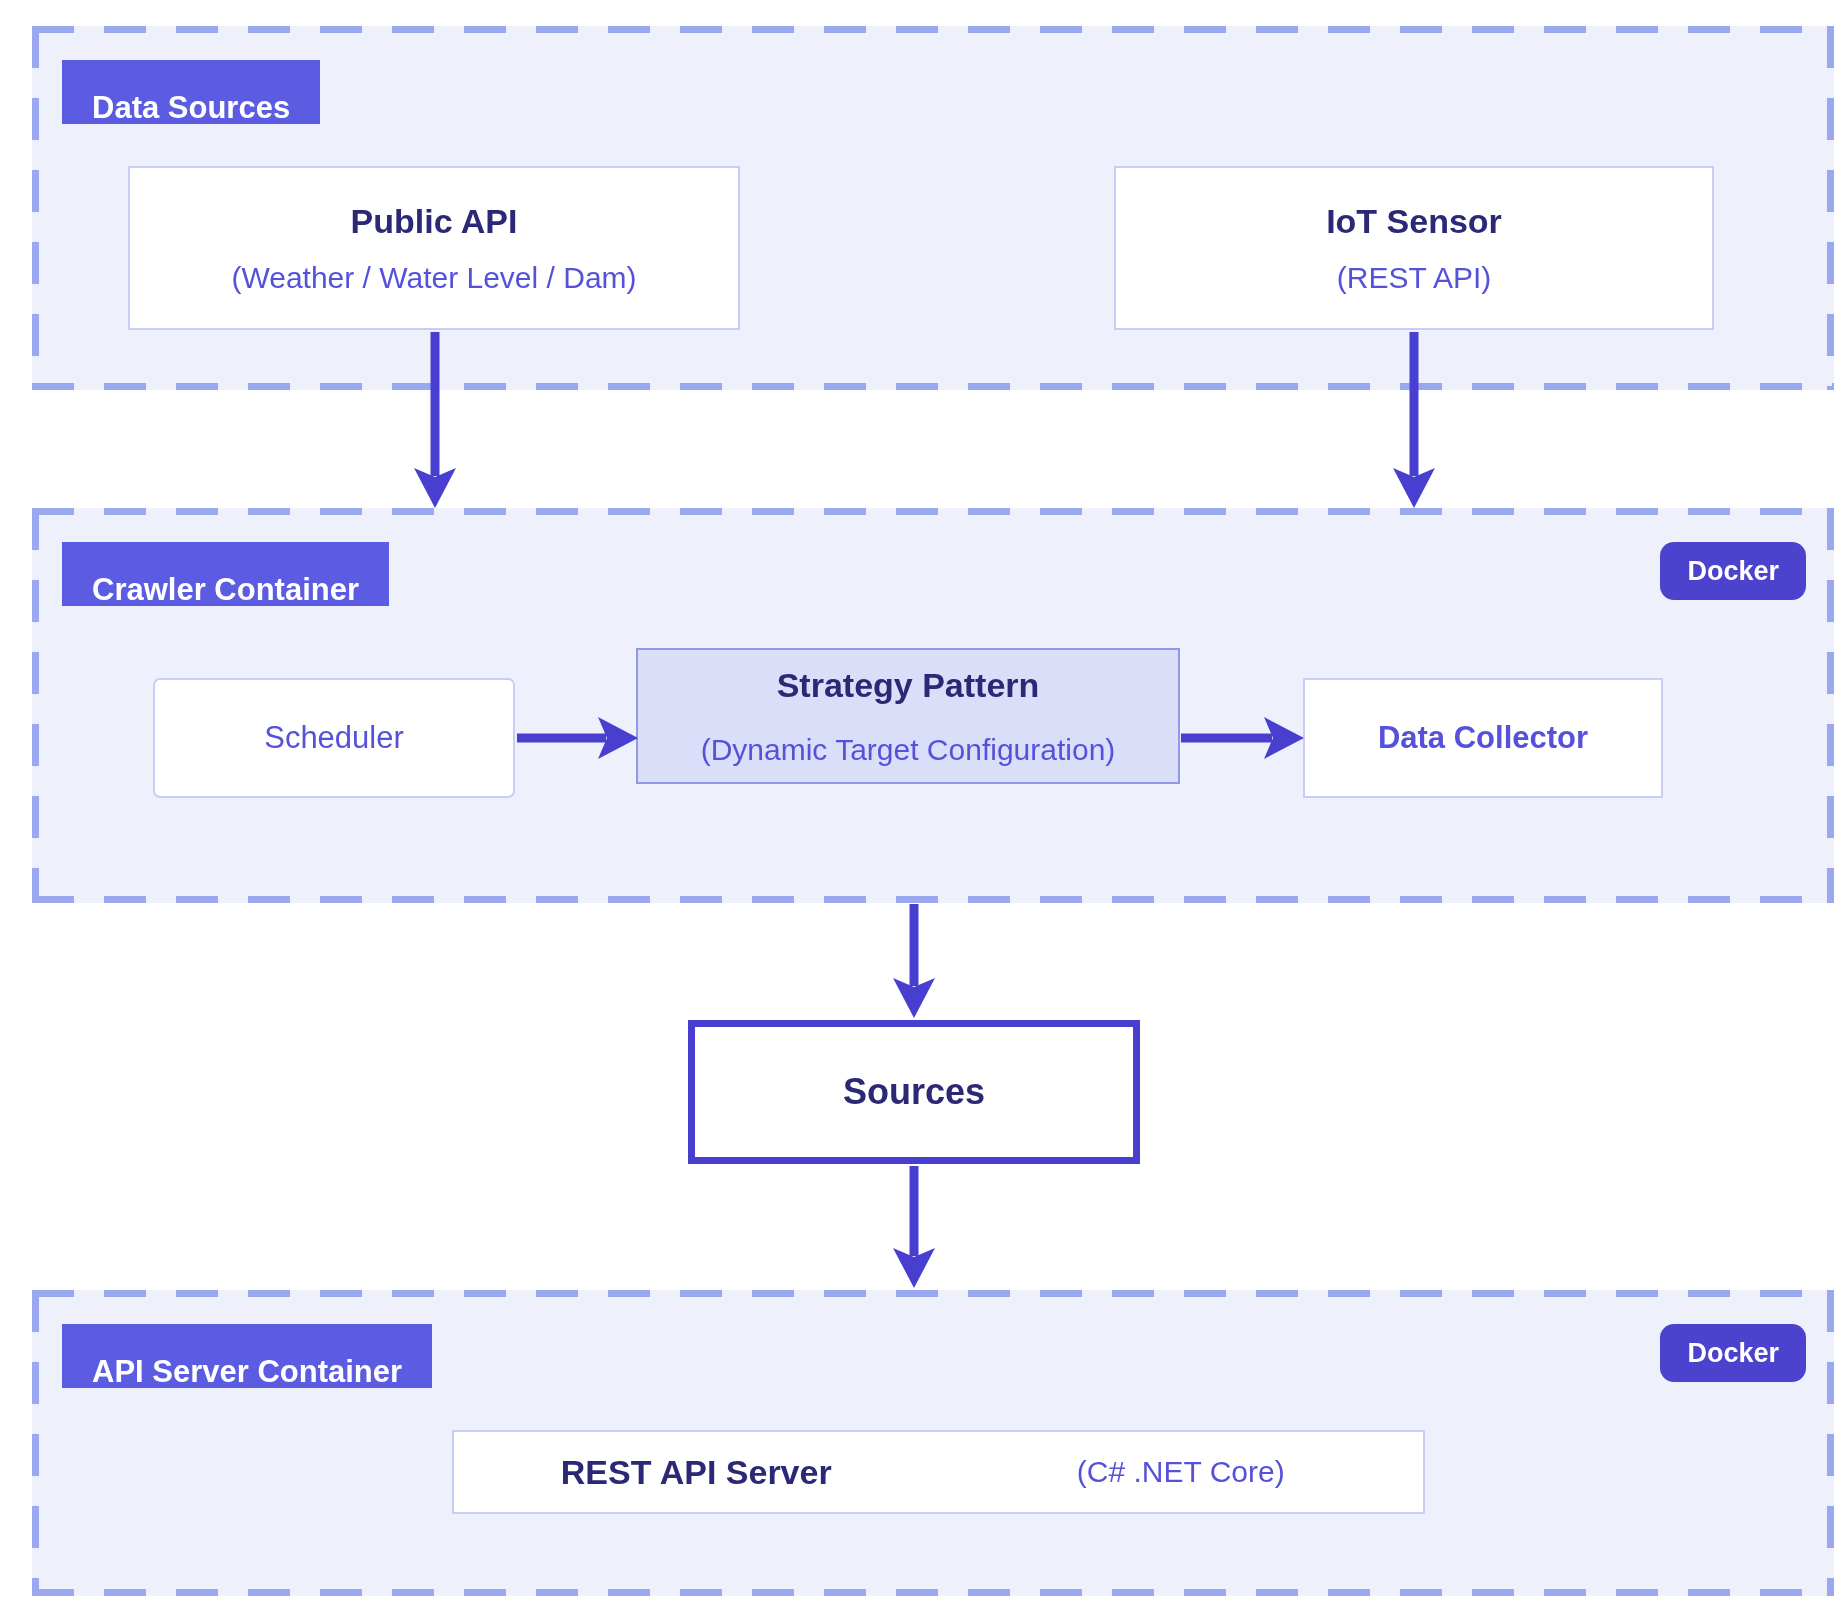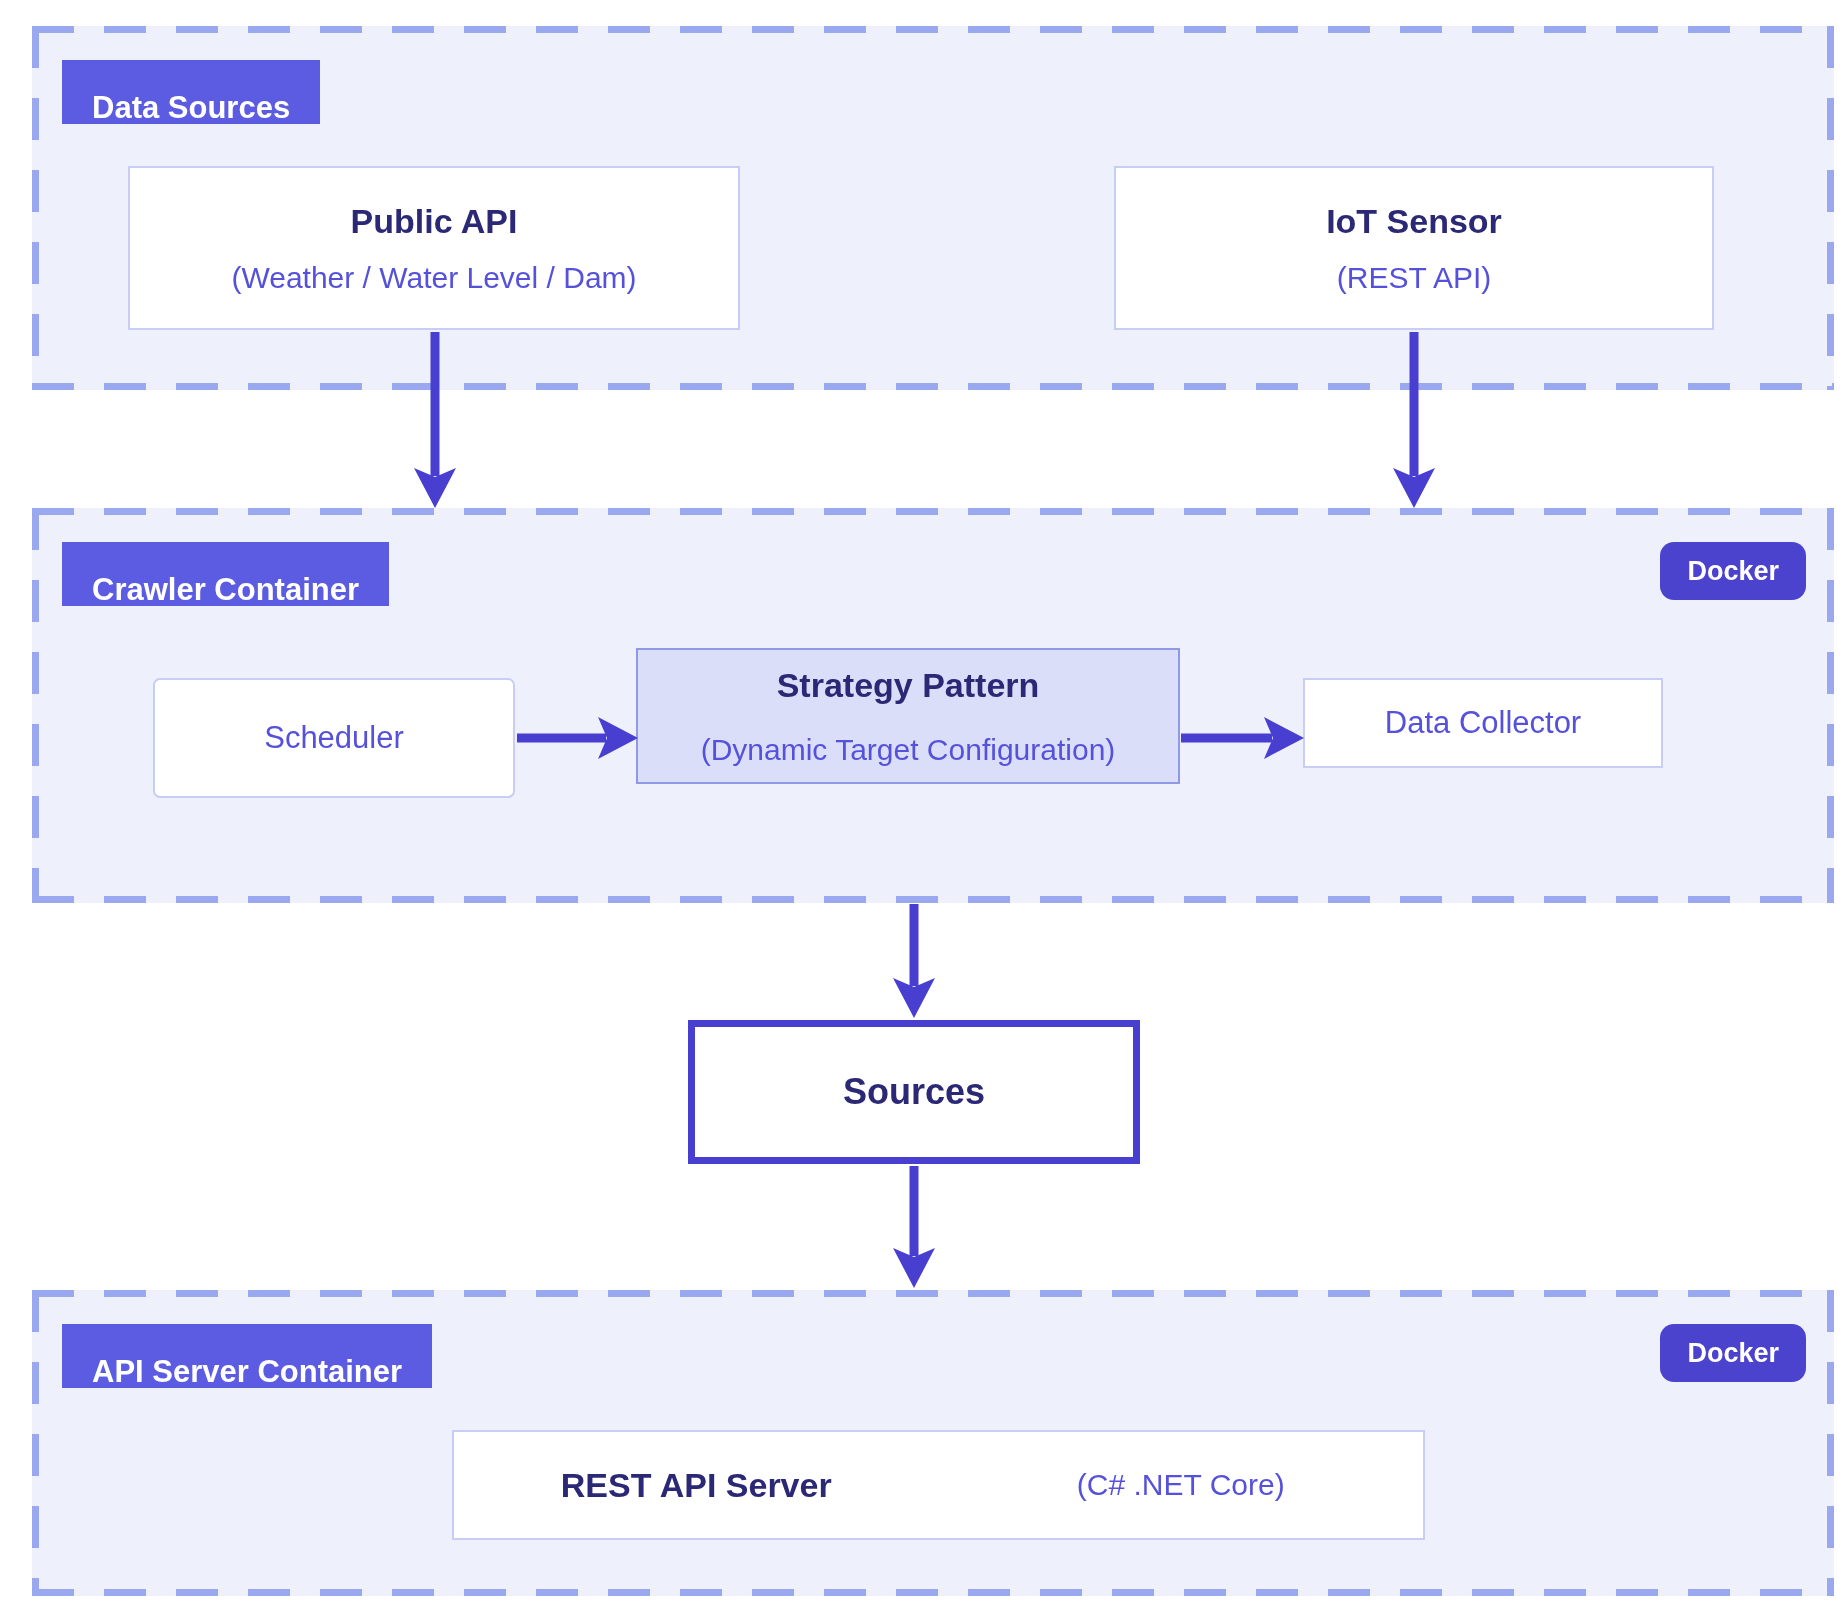--- a/index.html
+++ b/index.html
@@ -83,26 +83,26 @@
   }
   .node.rest .half{flex:1 1 50%;text-align:center;}
   
   .zone.data-sources{left:32px;top:26px;width:1802px;height:364px;}
   .node.public-api{left:96px;top:140px;width:612px;height:164px;}
   .node.iot-sensor{left:1082px;top:140px;width:600px;height:164px;}
   
   .zone.crawler{left:32px;top:508px;width:1802px;height:395px;}
   .node.scheduler{left:121px;top:170px;width:362px;height:120px;border-radius:7px;}
   .node.strategy{left:604px;top:140px;width:544px;height:136px;}
-  .node.collector{left:1271px;top:170px;width:360px;height:90px;}
+  .node.collector{left:1271px;top:170px;width:360px;height:120px;font-weight:bold;}
   
   .node.db{left:688px;top:1020px;width:452px;height:144px;}
   
   .zone.api-server{left:32px;top:1290px;width:1802px;height:306px;}
-  .node.rest{left:420px;top:140px;width:973px;height:110px;}
+  .node.rest{left:420px;top:140px;width:973px;height:84px;}
   
   svg.arrows{
     position:absolute;left:0;top:0;
     width:1848px;height:1608px;
     pointer-events:none;
   }
   svg.arrows line{stroke:var(--accent);stroke-width:9px;}
   svg.arrows path{fill:var(--accent);}
 </style>
 </head>

